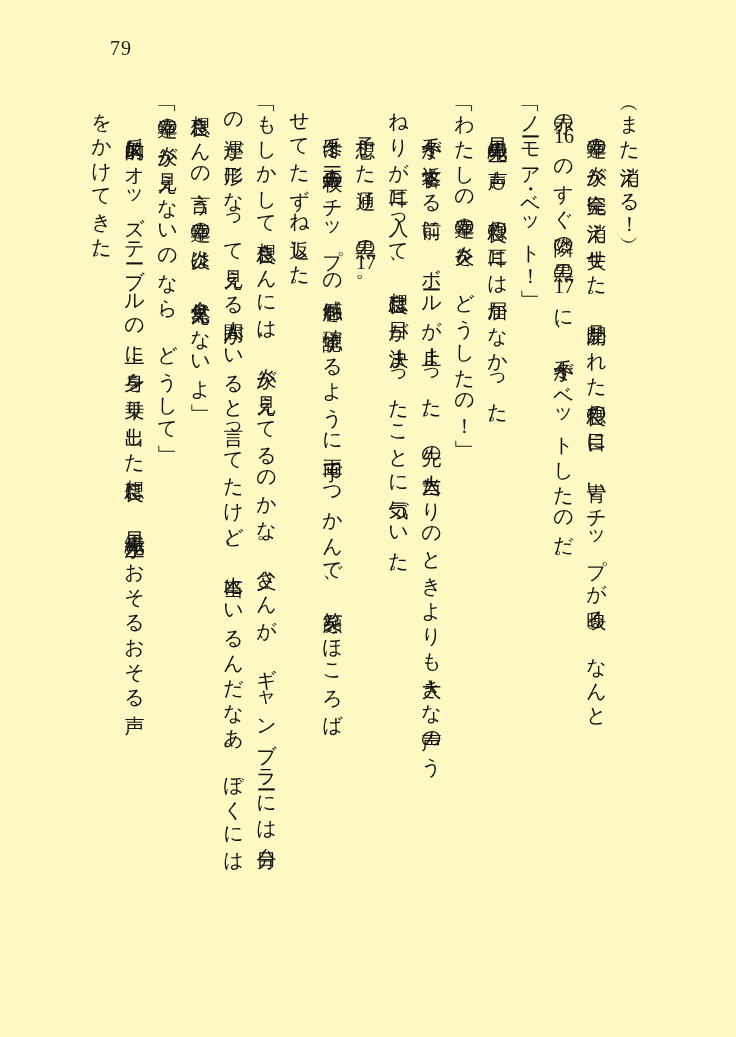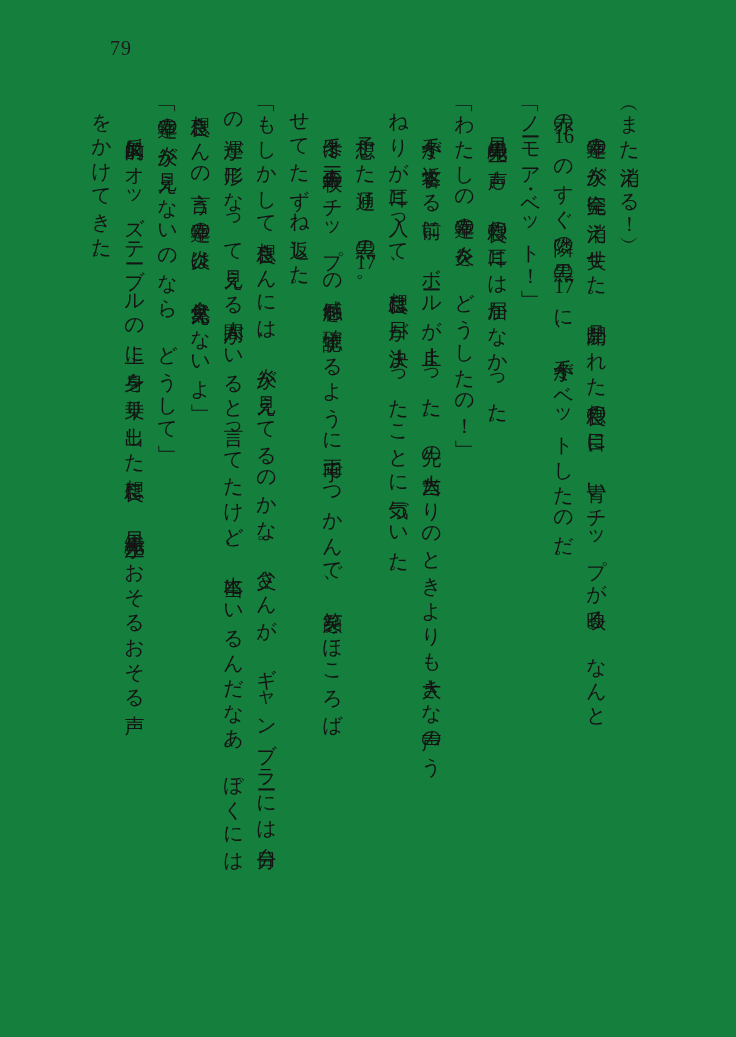--- a/index.html
+++ b/index.html
@@ -11,21 +11,21 @@
     height: 1037px;
     background: #fdfdfc;
     font-family: "Liberation Serif", "DejaVu Serif", serif;
     color: #151515;
     overflow: hidden;
   }
   .page {
     position: relative;
     width: 736px;
     height: 1037px;
-    background: #15803d;
+    background: #fef9c3;
   }
   .page-number {
     position: absolute;
     top: 37px;
     left: 110px;
     font-size: 20px;
     letter-spacing: 1px;
     color: #1c1c1c;
   }
   .text-block {

